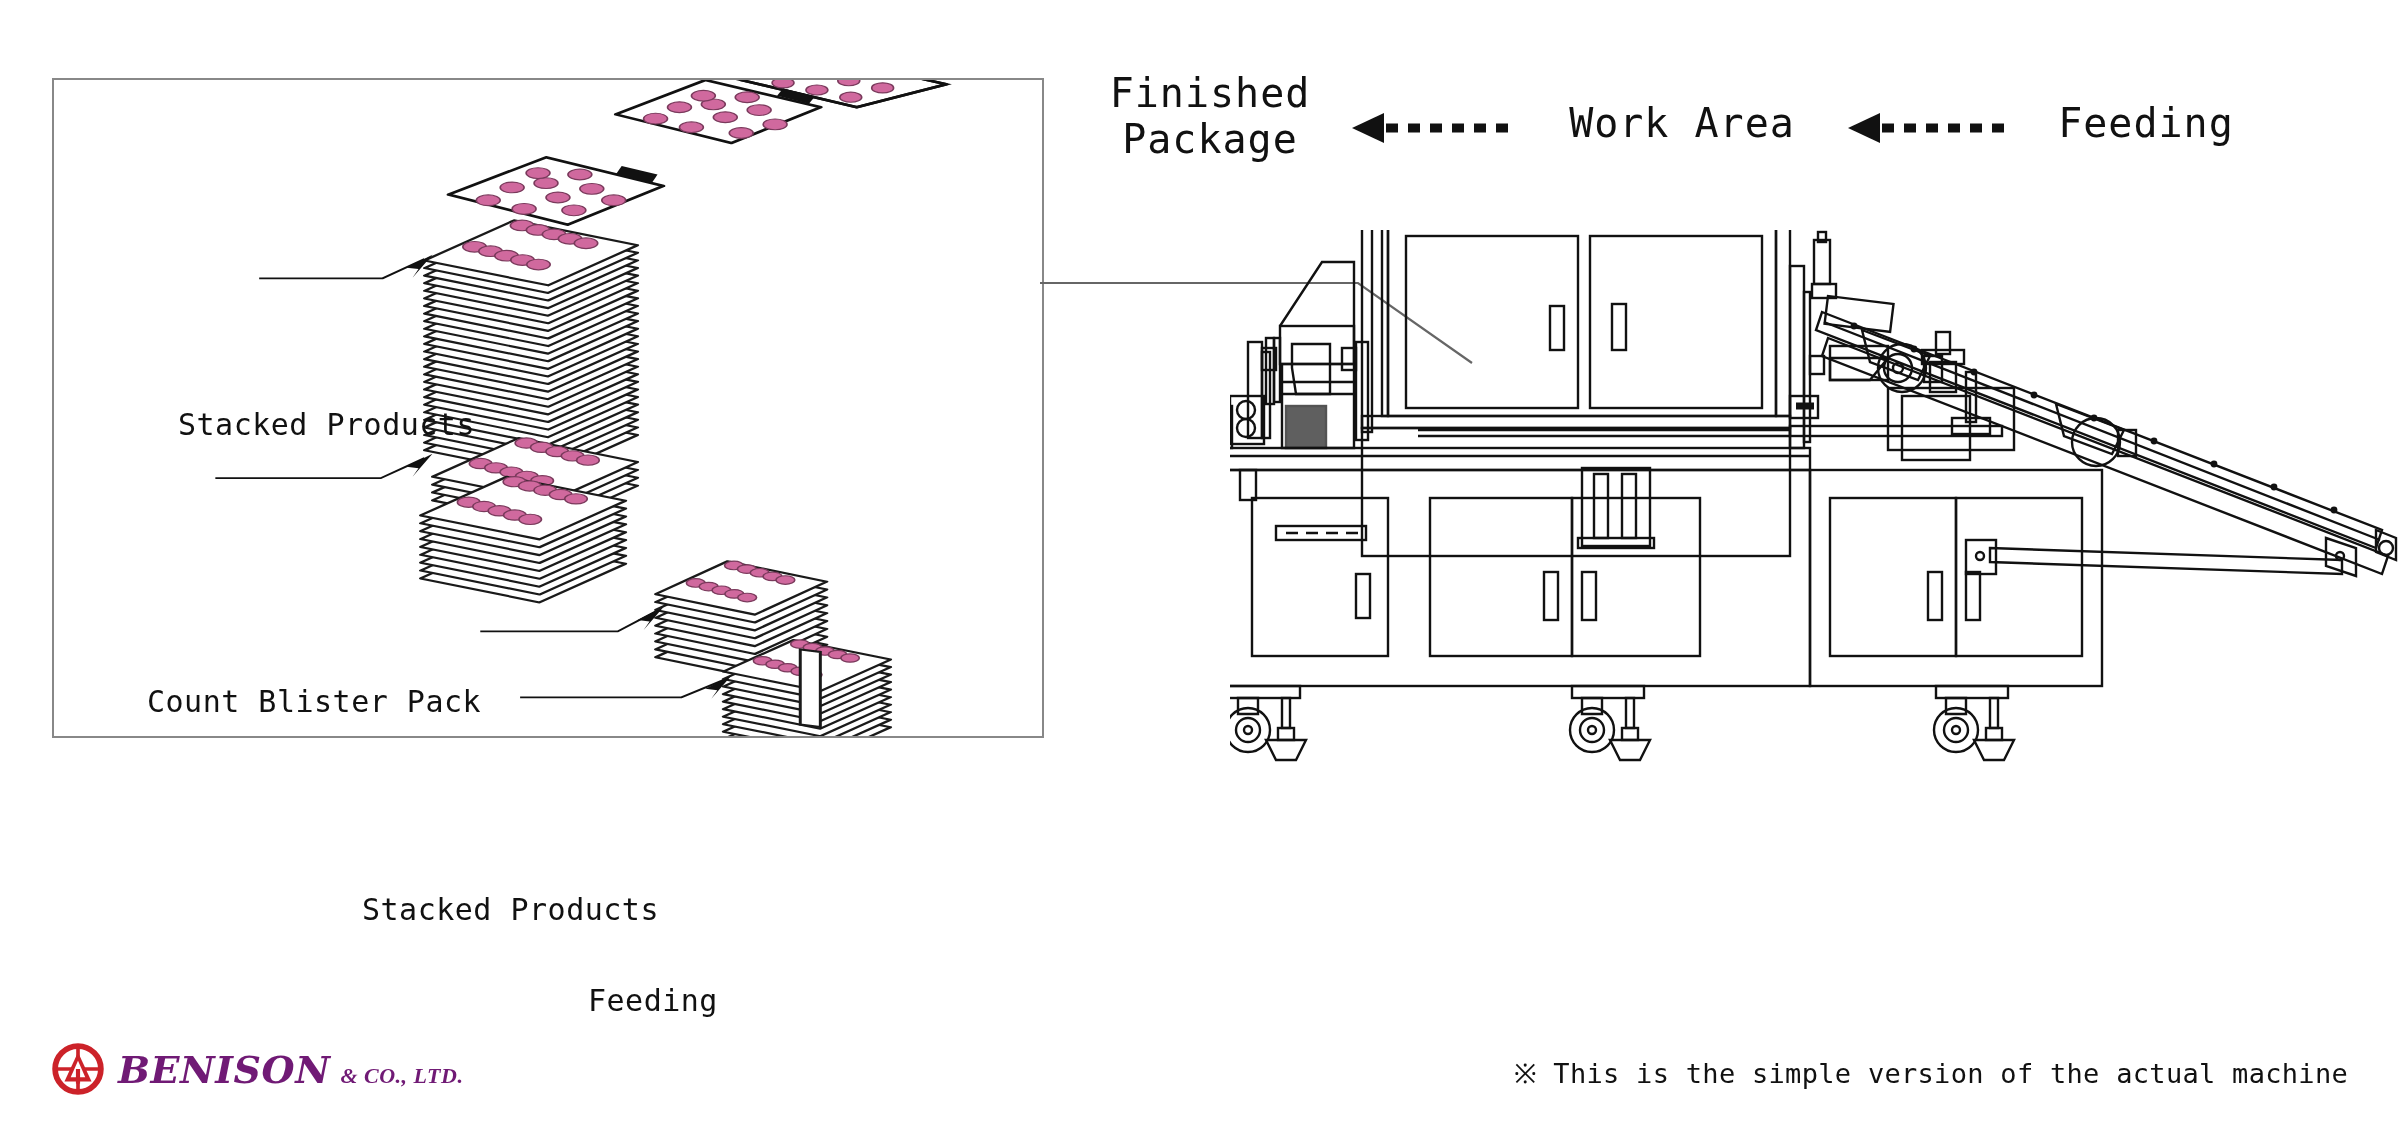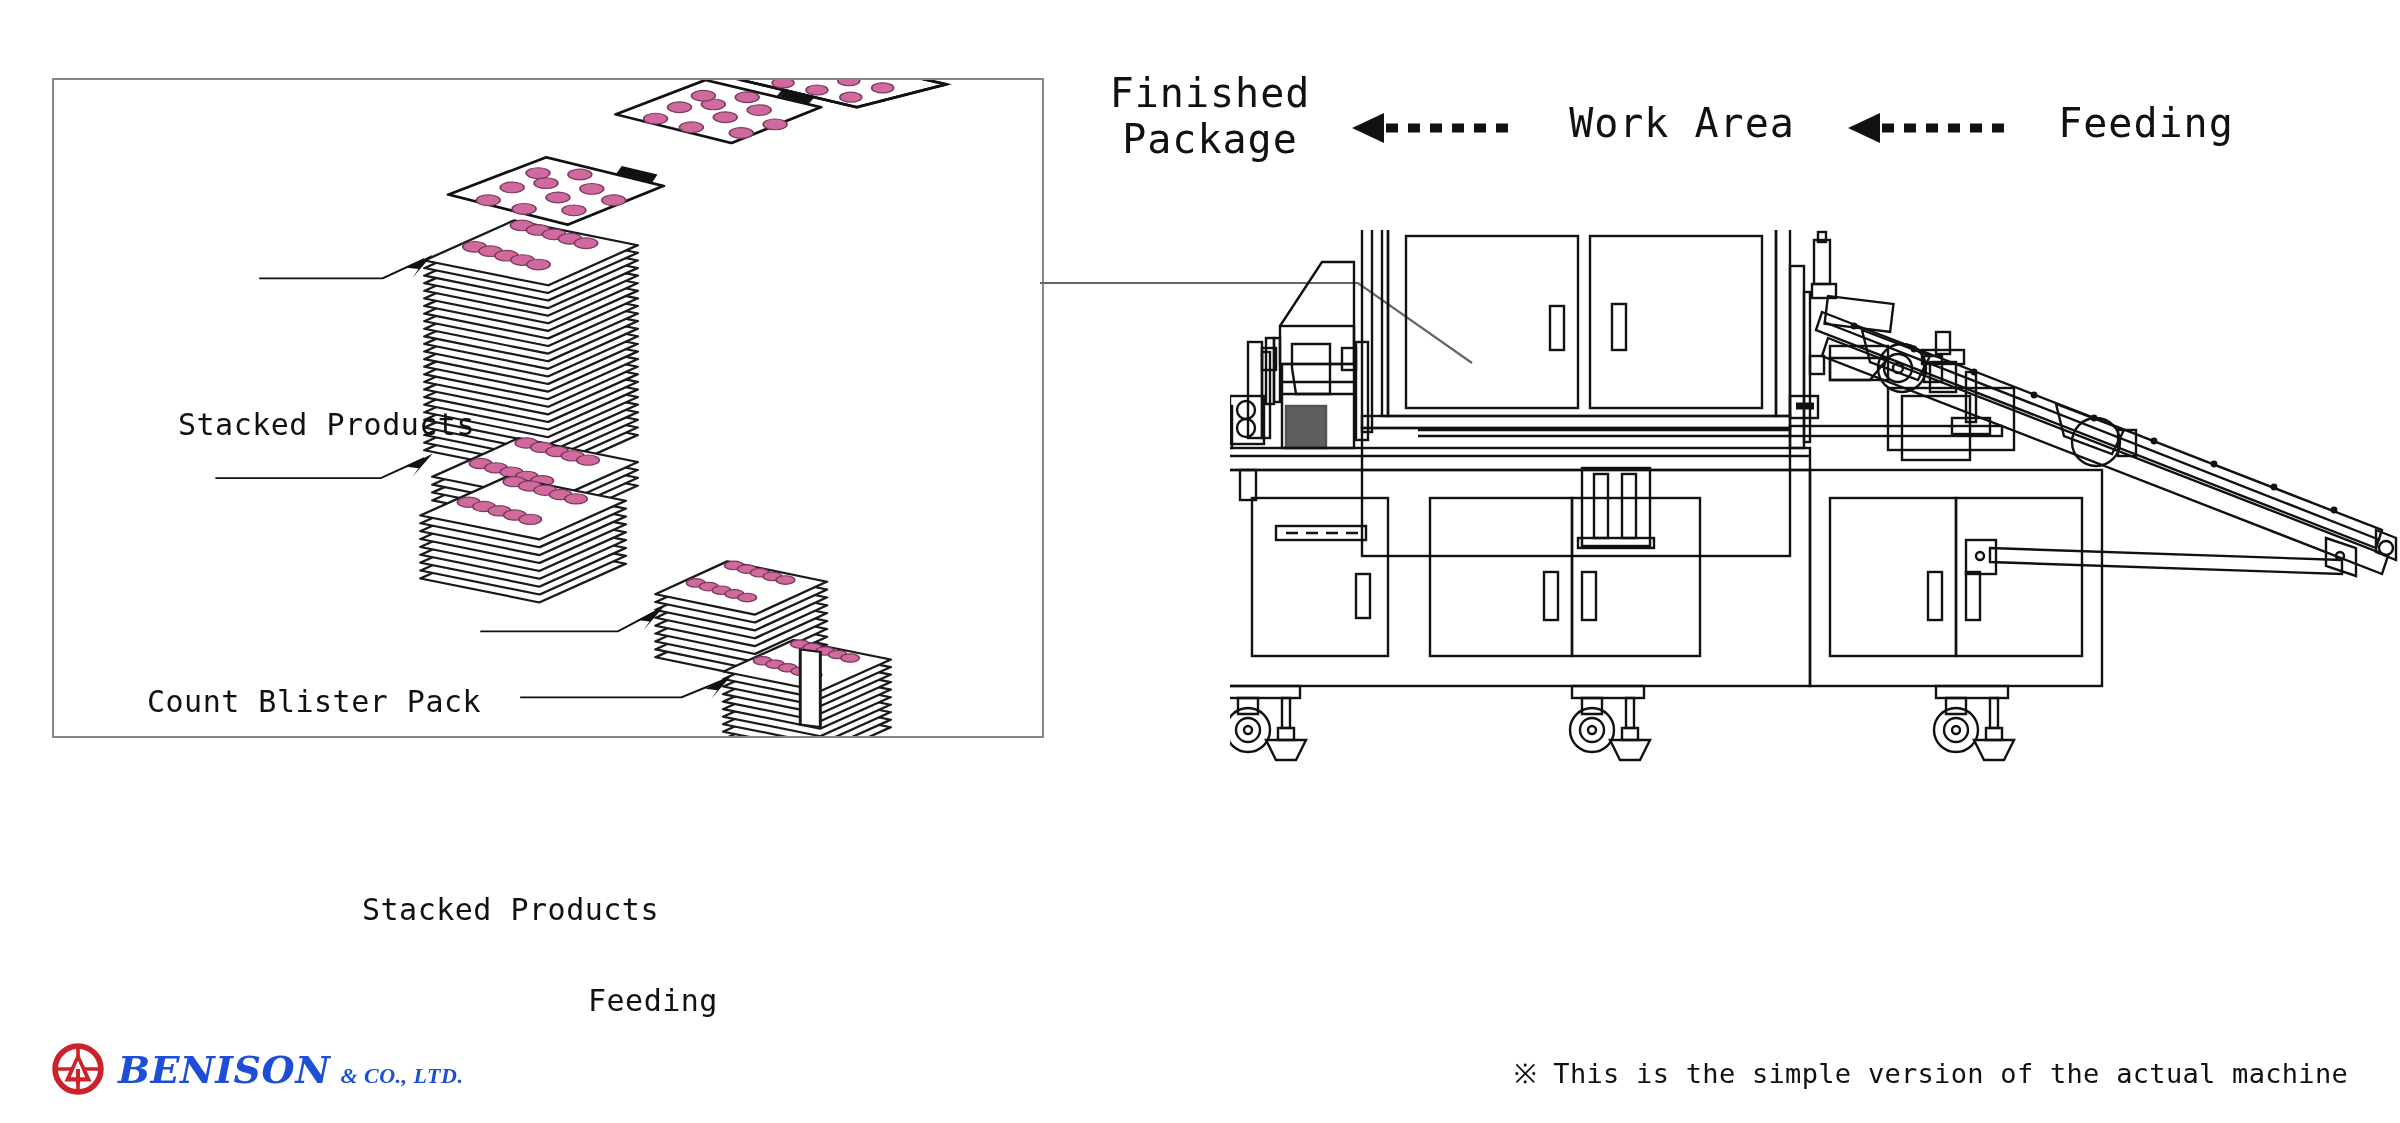--- a/index.html
+++ b/index.html
@@ -45,21 +45,21 @@
   
   #machine{position:absolute;left:1230px;top:230px;width:1170px;height:730px;}
   #machine-svg{position:absolute;left:0;top:0;width:100%;height:100%;}
 
   
   #connector{position:absolute;left:1040px;top:250px;width:480px;height:130px;}
 
   
   #logo-block{position:absolute;left:52px;top:1038px;height:62px;display:flex;align-items:center;}
   #logo-mark{width:52px;height:52px;flex:0 0 52px;}
-  #logo-text{margin-left:14px;display:flex;align-items:baseline;color:#1d4ed8;}
+  #logo-text{margin-left:14px;display:flex;align-items:baseline;color:#701a75;}
   #logo-name{
     font-family:"DejaVu Serif","Liberation Serif",serif;
     font-weight:700;font-style:italic;font-size:38px;letter-spacing:0.5px;
   }
   #logo-suffix{
     font-family:Liberation Serif, serif;
     font-weight:700;font-style:italic;font-size:22px;margin-left:10px;letter-spacing:0.5px;
   }
   #footer-note{
     position:absolute;right:52px;top:1054px;white-space:nowrap;color:#111;

